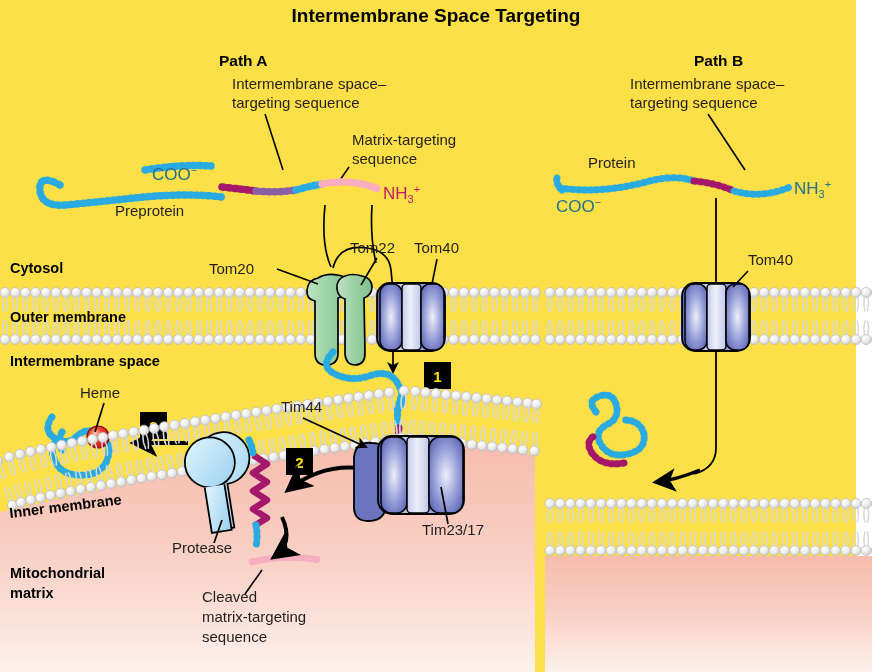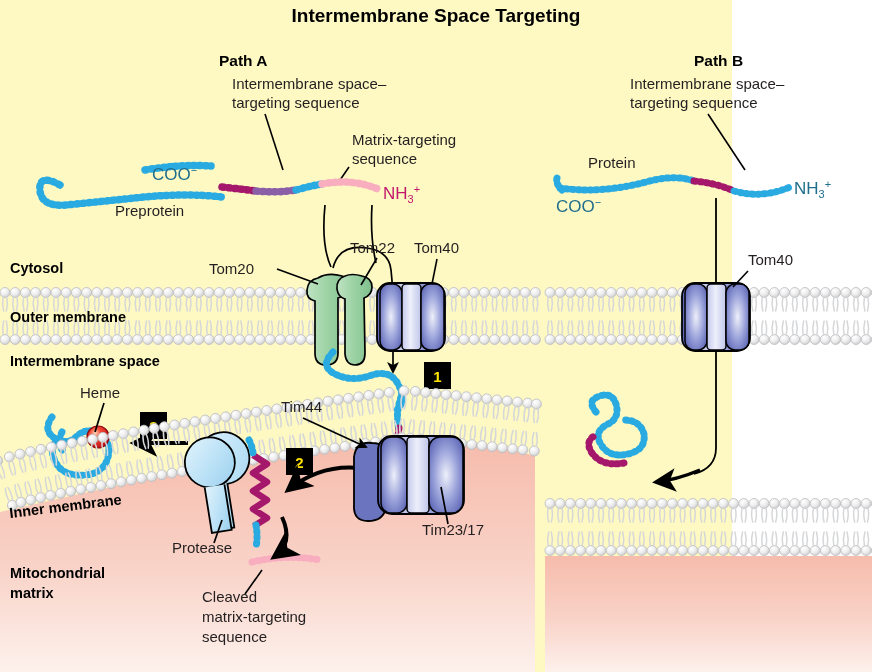--- a/index.html
+++ b/index.html
@@ -1,18 +1,18 @@
 <!DOCTYPE html>
 <html><head>
 <meta charset="utf-8">
 <style>
   html,body{margin:0;padding:0;background:#fff;}
   body{width:872px;height:672px;overflow:hidden;
        font-family:"Liberation Sans","DejaVu Sans",sans-serif;}
-  #stage{position:relative;width:732px;height:672px;background:#fef9c3;text-decoration:underline;}
+  #stage{position:relative;width:856px;height:672px;background:#fde047;text-decoration:underline;}
   svg#canvas{position:absolute;left:0;top:0;width:872px;height:672px;}
   .ttl{font-weight:bold;font-size:19px;fill:#000;}
   .pathlbl{font-weight:bold;font-size:15.5px;fill:#000;}
   .lead{font-size:15px;fill:#231f20;}
   .boldlbl{font-weight:bold;font-size:14.5px;fill:#000;}
   .term{font-size:17px;font-weight:normal;}
   .termsub{font-size:11px;}
   .termsup{font-size:11px;}
   .badgenum{font-weight:bold;font-size:15px;fill:#ffe400;}
 </style>

